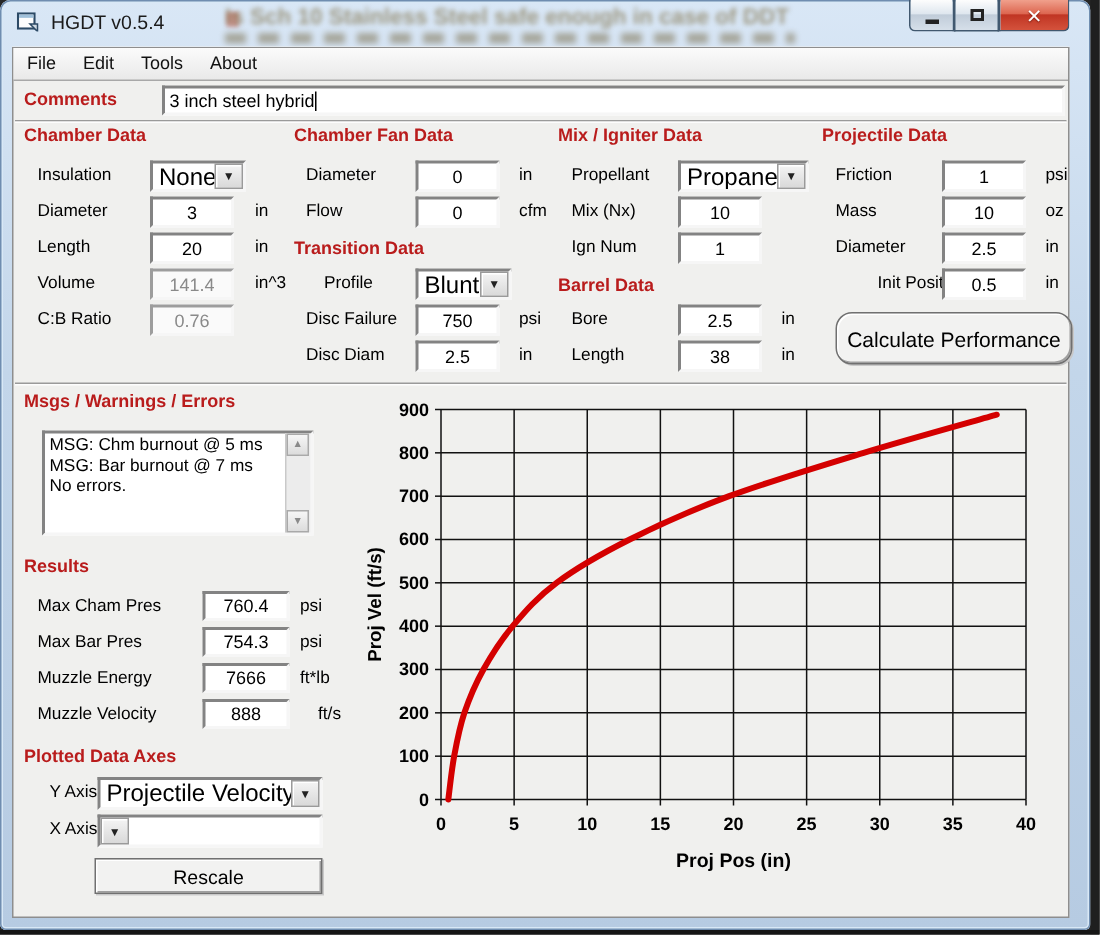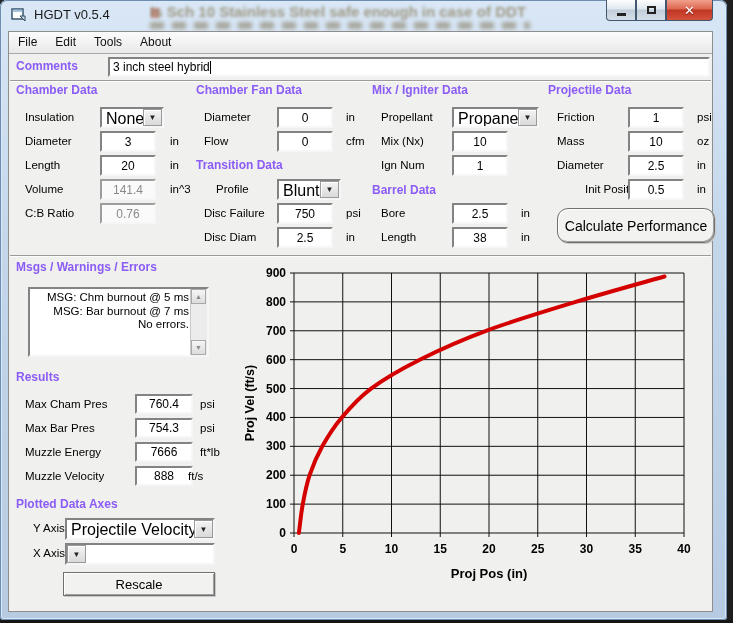--- a/index.html
+++ b/index.html
@@ -28,42 +28,42 @@
   .glyph-max{width:9px;height:8px;border:2px solid #222;box-sizing:border-box;background:transparent;}
   .glyph-close{color:#fff;font-size:13px;font-weight:bold;line-height:1;text-shadow:0 1px 1px #7a1a10;}
   
   #client{position:absolute;left:8px;top:31px;width:705px;height:581px;background:#f0f0ee;
        box-shadow:inset 0 0 0 1px #8e8e8e;}
   
   #menubar{position:absolute;left:1px;top:1px;width:703px;height:21px;
        background:linear-gradient(180deg,#fbfbfb,#e9e9e9);border-bottom:1px solid #a8a8a8;display:flex;align-items:center;}
   .menu-item{padding:0 9px;font-size:12px;color:#111;height:21px;line-height:21px;}
   
-  .hdr{position:absolute;font-size:12px;font-weight:bold;color:#8b5cf6;white-space:nowrap;}
+  .hdr{position:absolute;font-size:12px;font-weight:bold;color:#b91c1c;white-space:nowrap;}
   .lbl{position:absolute;font-size:11.5px;color:#000;white-space:nowrap;}
   .unit{position:absolute;font-size:11.5px;color:#000;white-space:nowrap;}
   .tb{position:absolute;background:#fff;border-top:2px solid #838383;border-left:2px solid #838383;
       border-bottom:2px solid #f6f6f6;border-right:2px solid #f6f6f6;box-sizing:border-box;
       font-size:12px;color:#000;text-align:center;display:flex;align-items:center;justify-content:center;}
   .tb.ro{background:#fafafa;color:#8a8a8a;border-top-color:#9d9d9d;border-left-color:#9d9d9d;}
   .combo{position:absolute;background:#fff;border-top:2px solid #838383;border-left:2px solid #838383;
       border-bottom:2px solid #f6f6f6;border-right:2px solid #f6f6f6;box-sizing:border-box;display:flex;}
   .combo .val{flex:1;font-size:16px;color:#000;padding:1px 0 0 4px;white-space:nowrap;overflow:hidden;}
   .combo .drop{width:17px;background:linear-gradient(180deg,#f4f4f4,#d9d9d9);border:1px solid #9a9a9a;
       box-shadow:inset 1px 1px 0 #fff;display:flex;align-items:center;justify-content:center;
       font-size:8px;color:#222;}
   .btn{position:absolute;background:#f2f2f1;border:1px solid #707070;
       box-shadow:inset 1px 1px 0 #ffffff, inset -1px -1px 0 #9f9f9f, 1px 1px 0 #c9c9c9;
       display:flex;align-items:center;justify-content:center;color:#000;box-sizing:border-box;}
   .divider{position:absolute;left:2px;width:701px;height:0;border-top:1px solid #9a9a9a;border-bottom:1px solid #fdfdfd;}
   
   #msg-listbox{position:absolute;left:20px;top:256px;width:181px;height:70px;background:#fff;
       border-top:2px solid #838383;border-left:2px solid #838383;border-bottom:2px solid #f6f6f6;border-right:2px solid #f6f6f6;
       box-sizing:border-box;}
-  #msg-lines{position:absolute;left:3px;top:2px;right:18px;font-size:11.5px;color:#000;line-height:13.5px;text-align:right;}
+  #msg-lines{position:absolute;left:3px;top:2px;right:18px;font-size:11.5px;color:#000;line-height:13.5px;}
   #msg-scrollbar{position:absolute;right:0;top:0;bottom:0;width:16px;background:#ececec;border-left:1px solid #c9c9c9;}
   .sb-btn{position:absolute;left:0;width:15px;height:15px;background:linear-gradient(180deg,#f6f6f6,#dcdcdc);
       border:1px solid #a9a9a9;box-sizing:border-box;display:flex;align-items:center;justify-content:center;
       font-size:7px;color:#8a8a8a;}
   
   #chart{position:absolute;left:232px;top:235px;width:472px;height:344px;}
   
   #strip-right{position:absolute;right:0;top:0;width:6px;height:623px;background:#1f1f1f;}
   #strip-bottom{position:absolute;left:0;bottom:0;width:733px;height:3px;background:#151515;}
   .caret{display:inline-block;width:1px;height:13px;background:#000;vertical-align:middle;}
@@ -247,21 +247,21 @@
       <span class="unit" style="left:192px;top:391px;">psi</span>
       <span class="lbl" style="left:17px;top:415px;">Muzzle Energy</span>
       <div class="tb" style="left:127px;top:411px;width:58px;height:20px;">
           <span>7666</span>
         </div>
       <span class="unit" style="left:192px;top:415px;">ft*lb</span>
       <span class="lbl" style="left:17px;top:439px;">Muzzle Velocity</span>
       <div class="tb" style="left:127px;top:435px;width:58px;height:20px;">
           <span>888</span>
         </div>
-      <span class="unit" style="left:180px;top:439px;">ft/s</span>
+      <span class="unit" style="left:204px;top:439px;">ft/s</span>
 
       <span class="hdr" style="left:8px;top:466px;">Plotted Data Axes</span>
       <span class="lbl" style="left:25px;top:491px;">Y Axis</span>
       <div class="combo" style="left:57px;top:487px;width:150px;height:22px;">
         <span class="val">Projectile Velocity</span>
         <span class="drop">▼</span>
       </div>
       <span class="lbl" style="left:25px;top:516px;">X Axis</span>
       <div class="combo" style="left:57px;top:512px;width:150px;height:22px;">
         <span class="drop">▼</span>

